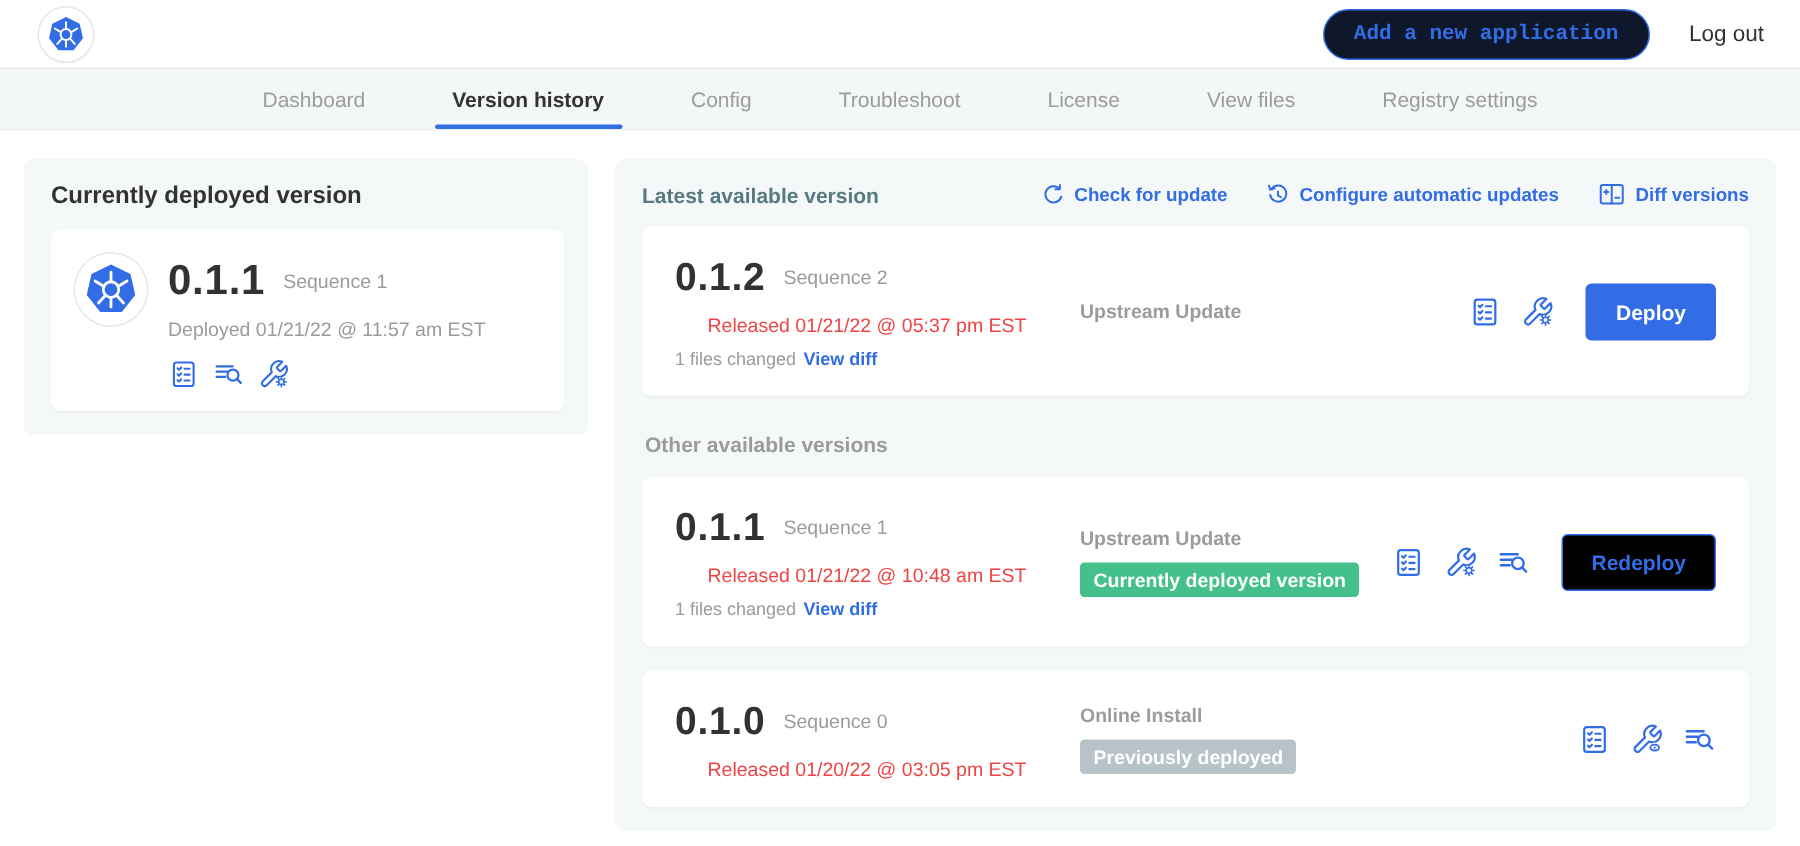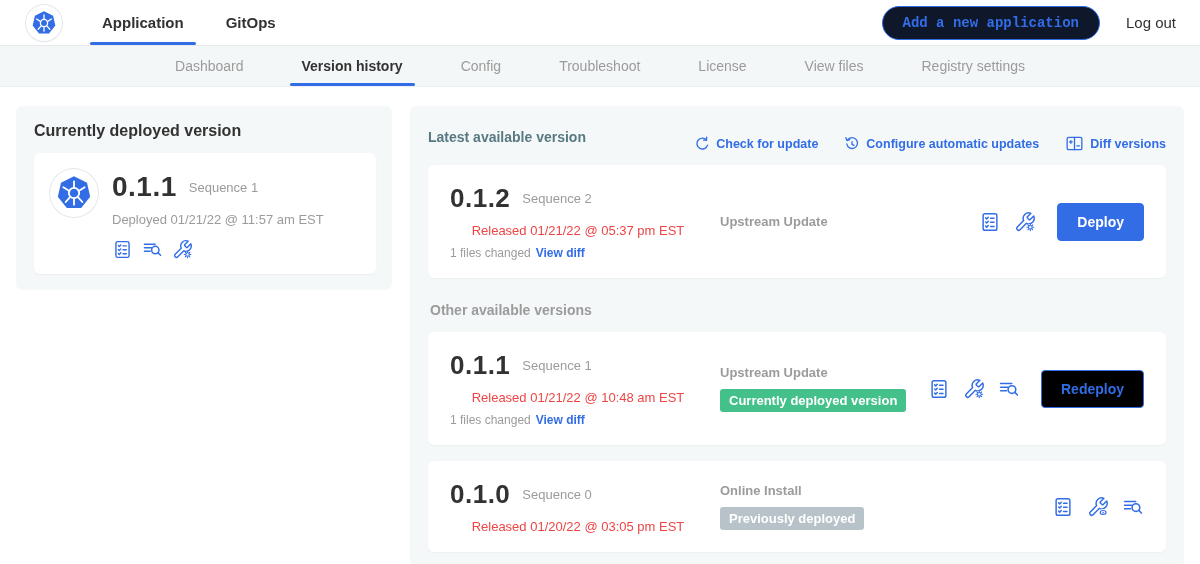--- a/index.html
+++ b/index.html
@@ -38,21 +38,21 @@
   .vseq { font-size:13px; color:#9b9b9b; margin-left:12px; }
   .vdate { font-size:13px; color:#9b9b9b; margin-top:9px; }
   .icon-row { display:flex; align-items:center; gap:9px; margin-top:12px; }
   .vicon { width:21px; height:21px; color:#326de6; cursor:pointer; display:inline-flex; }
   .vicon svg { width:100%; height:100%; }
 
   
   .available-panel { flex:1; padding:15px 18px 16px 18px; }
   .avail-head { display:flex; align-items:center; margin-bottom:13px; }
   .avail-title { font-size:14px; font-weight:700; color:#577981; }
-  .avail-actions { margin-left:auto; display:flex; align-items:center; gap:26px;margin-top:14px; }
+  .avail-actions { margin-left:auto; display:flex; align-items:center; gap:26px; }
   .action-link { display:flex; align-items:center; gap:6px; color:#326de6; font-size:12.5px; font-weight:700; cursor:pointer; }
   .action-link .aicon { width:16px; height:16px; display:inline-flex; }
   .action-link .aicon svg { width:100%; height:100%; }
   .action-link .aicon.wide { width:19px; height:17px; }
 
   .vcard { background:#fff; border-radius:6px; box-shadow:0 1px 2px rgba(0,0,0,.04); padding:18px 22px; display:flex; align-items:center; }
   .vcard + .vcard { margin-top:16px; }
   .vleft { width:256px; flex:none; }
   .vnum { font-size:26px; font-weight:800; color:#323232; letter-spacing:.5px; }
   .vrel { font-size:13px; color:#ef4444; margin-top:9px;text-align:center; }
@@ -84,24 +84,20 @@
             <line x1="12" y1="8.9" x2="12" y2="5"></line>
             <line x1="12" y1="15.1" x2="12" y2="19"></line>
             <line x1="9.2" y1="10.8" x2="5.6" y2="8.6"></line>
             <line x1="14.8" y1="10.8" x2="18.4" y2="8.6"></line>
             <line x1="9.6" y1="14.5" x2="7" y2="17.4"></line>
             <line x1="14.4" y1="14.5" x2="17" y2="17.4"></line>
           </g>
         </svg>
       </span>
     </span>
-  <div class="htabs">
-    <div class="htab active">Application</div>
-    <div class="htab">GitOps</div>
-  </div>
   <div class="hspacer"></div>
   <button class="pill-btn">Add a new application</button>
   <div class="logout">Log out</div>
 </div>
 
 <div class="subnav">
   <div class="stab">Dashboard</div>
   <div class="stab active">Version history</div>
   <div class="stab">Config</div>
   <div class="stab">Troubleshoot</div>

